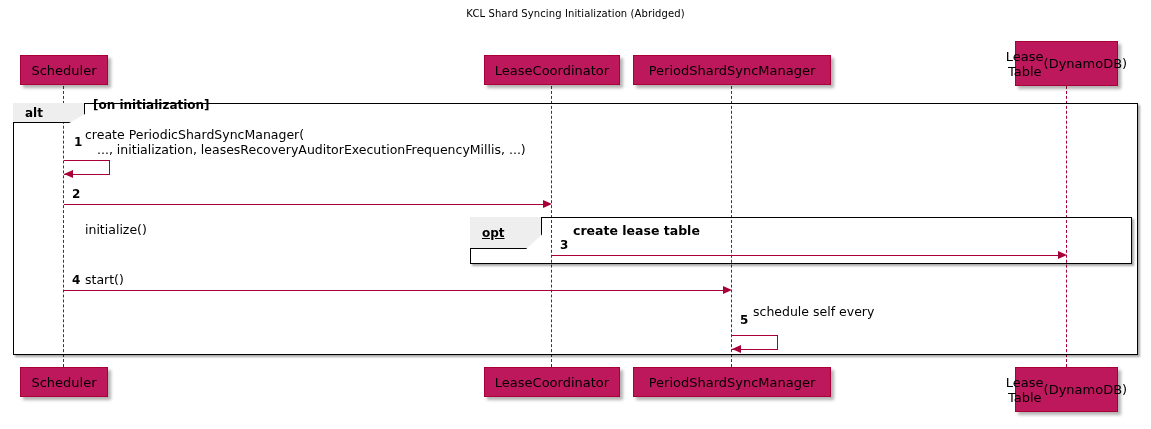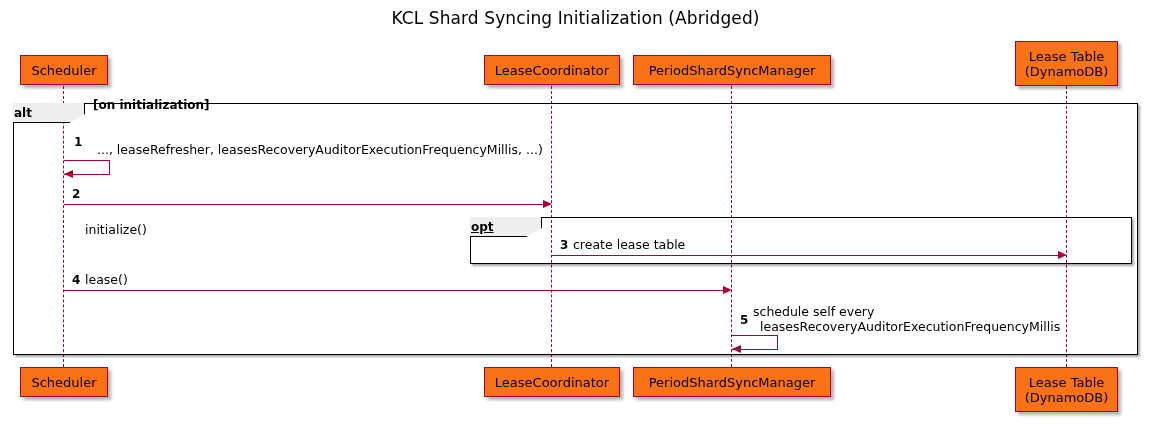--- a/index.html
+++ b/index.html
@@ -21,33 +21,33 @@
     width: 1151px;
     height: 429px;
   }
   
   .diagram-title {
     position: absolute;
     left: 0;
     top: 8px;
     width: 1151px;
     text-align: center;
-    font-size: 17px;
+    font-size: 10px;
     color: #000000;
     letter-spacing: 0.1px;
   }
   
   .participant {
     position: absolute;
-    background: #f97316;
+    background: #be185d;
     border: 1.5px solid #A80036;
     box-shadow: 3px 3px 3px rgba(0,0,0,0.30);
     box-sizing: border-box;
     display: flex;
-    flex-direction: column;
+    flex-direction: row;
     align-items: center;
     justify-content: center;
     font-size: 13px;
     color: #000000;
     line-height: 15px;
     text-align: center;
     padding: 0 7px;
   }
   
   .lifeline {
@@ -67,21 +67,21 @@
     position: absolute;
     background: #EEEEEE;
     border-right: 1.5px solid #000000;
     border-bottom: 1.5px solid #000000;
     box-sizing: border-box;
     font-size: 12px;
     font-weight: bold;
     color: #000000;
     display: flex;
     align-items: center;
-    padding-left: 1px;
+    padding-left: 12px;
     clip-path: polygon(0 0, 100% 0, 100% 55%, 78% 100%, 0 100%);
   }
   .fragment-label {
     position: absolute;
     font-size: 12px;
     font-weight: bold;
     color: #000000;
     white-space: nowrap;
   }
   
@@ -139,46 +139,46 @@
   <div class="lifeline" style="left:731px; top:86px; height:281px;"></div>
   <div class="lifeline" style="left:1066px; top:86px; height:281px;"></div>
 
   <div class="fragment" style="left:13px; top:103px; width:1125px; height:252px;"></div>
   <div class="fragment-tab" style="left:13px; top:103px; width:72px; height:20px;">
     <span>alt</span>
   </div>
   <div class="fragment-label" style="left:93px; top:98px;">[on initialization]</div>
 
   <div class="fragment" style="left:470px; top:217px; width:662px; height:47px;"></div>
-  <div class="fragment-tab" style="left:470px; top:217px; width:72px; height:20px;text-decoration:underline;">
+  <div class="fragment-tab" style="left:470px; top:217px; width:72px; height:32px;text-decoration:underline;">
     <span>opt</span>
   </div>
 
-  <div class="msg-text" style="left:97px; top:143px;">..., leaseRefresher, leasesRecoveryAuditorExecutionFrequencyMillis, ...)</div>
+  <div class="msg-text" style="left:85px; top:128px;">create PeriodicShardSyncManager(</div>
+  <div class="msg-text" style="left:97px; top:143px;">..., initialization, leasesRecoveryAuditorExecutionFrequencyMillis, ...)</div>
   <div class="msg-num" style="left:74px; top:135px;">1</div>
   <div class="self-loop" style="left:64px; top:160px; width:46px; height:15px;"></div>
   <div class="arrow-left" style="left:64px; top:170px;"></div>
 
   <div class="msg-num" style="left:72px; top:187px;">2</div>
   <div class="msg-text" style="left:85px; top:187px;margin-top:36px;">initialize()</div>
   <div class="msg-line" style="left:64px; top:204px; width:479px;"></div>
   <div class="arrow-right" style="left:543px; top:200px;"></div>
 
   <div class="msg-num" style="left:560px; top:238px;">3</div>
-  <div class="msg-text" style="left:573px; top:238px;">create lease table</div>
+  <div class="msg-text" style="left:573px; top:224px;font-weight:bold;">create lease table</div>
   <div class="msg-line" style="left:552px; top:255px; width:506px;"></div>
   <div class="arrow-right" style="left:1058px; top:251px;"></div>
 
   <div class="msg-num" style="left:72px; top:273px;">4</div>
-  <div class="msg-text" style="left:85px; top:273px;">lease()</div>
+  <div class="msg-text" style="left:85px; top:273px;">start()</div>
   <div class="msg-line" style="left:64px; top:290px; width:659px;"></div>
   <div class="arrow-right" style="left:723px; top:286px;"></div>
 
   <div class="msg-text" style="left:753px; top:305px;text-align:right;">schedule self every</div>
-  <div class="msg-text" style="left:760px; top:320px;">leasesRecoveryAuditorExecutionFrequencyMillis</div>
   <div class="msg-num" style="left:740px; top:313px;">5</div>
   <div class="self-loop" style="left:732px; top:335px; width:46px; height:15px;"></div>
   <div class="arrow-left" style="left:732px; top:345px;"></div>
 
   <div class="participant" style="left:20px; top:55px; width:88px; height:30px;">
     <span>Scheduler</span>
   </div>
 
   <div class="participant" style="left:484px; top:55px; width:136px; height:30px;">
     <span>LeaseCoordinator</span>

